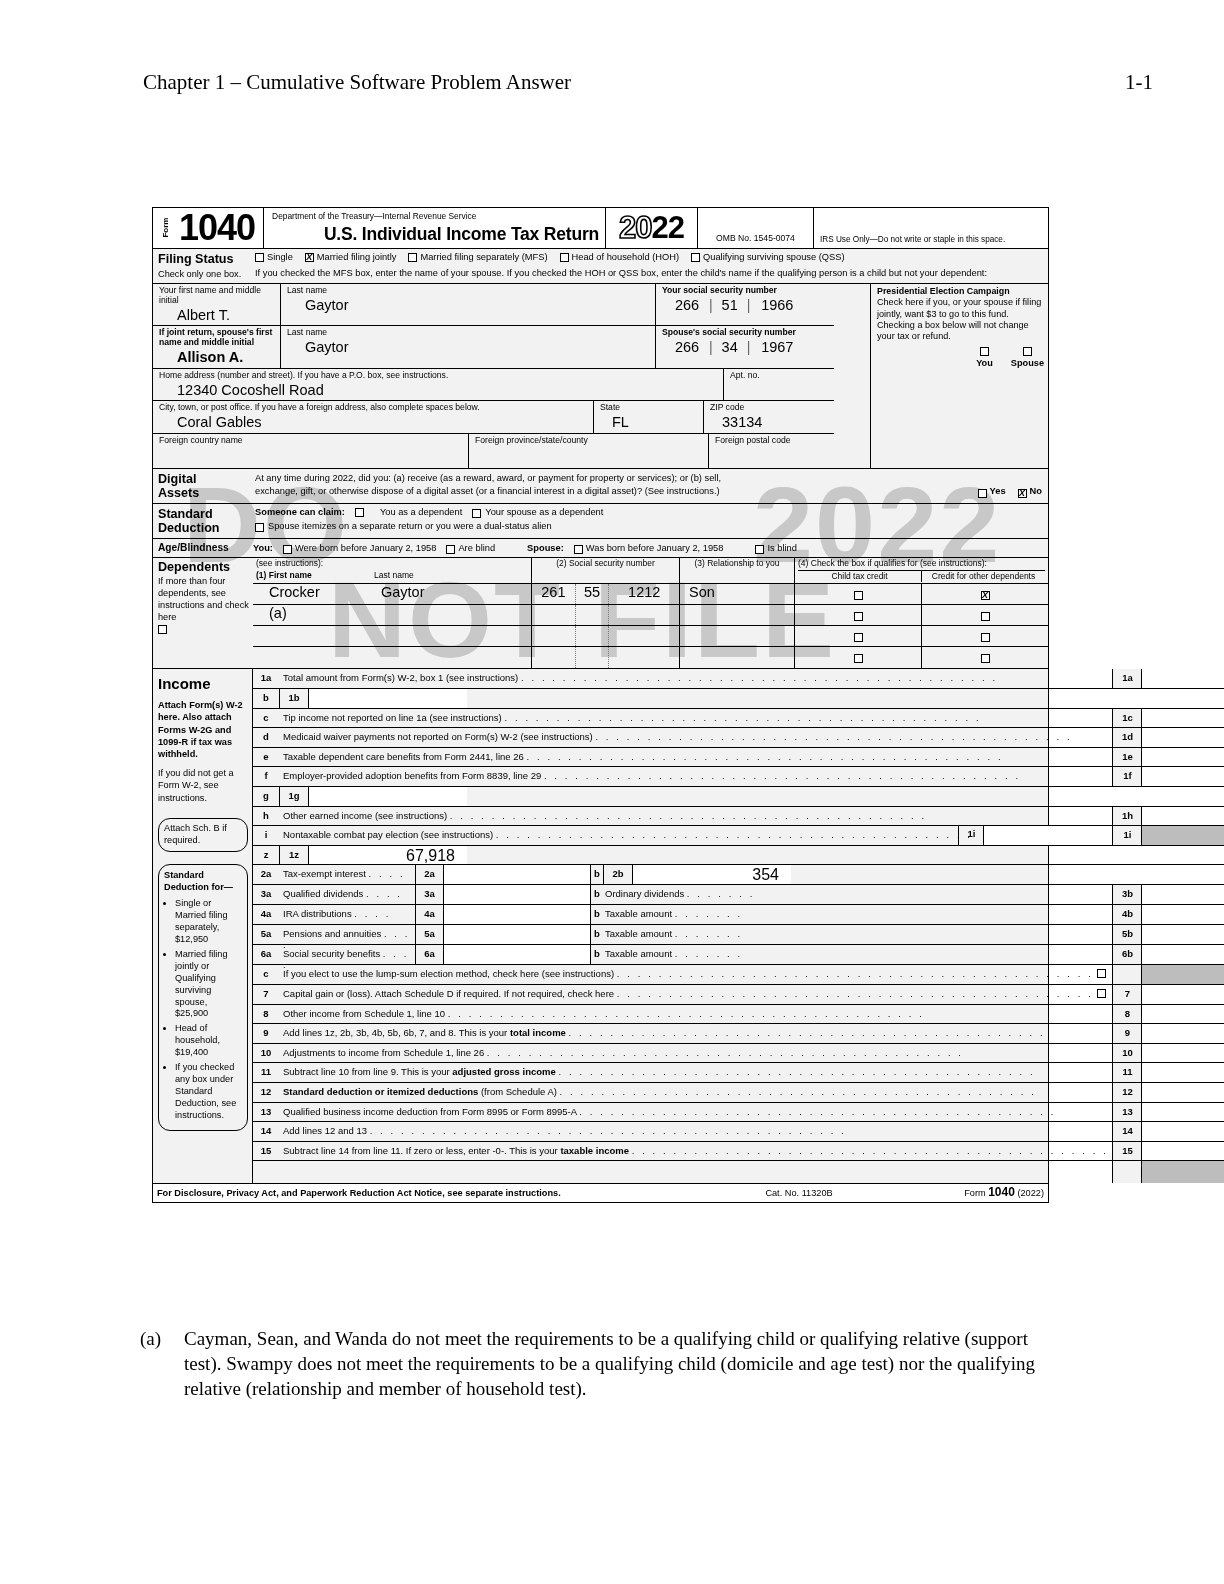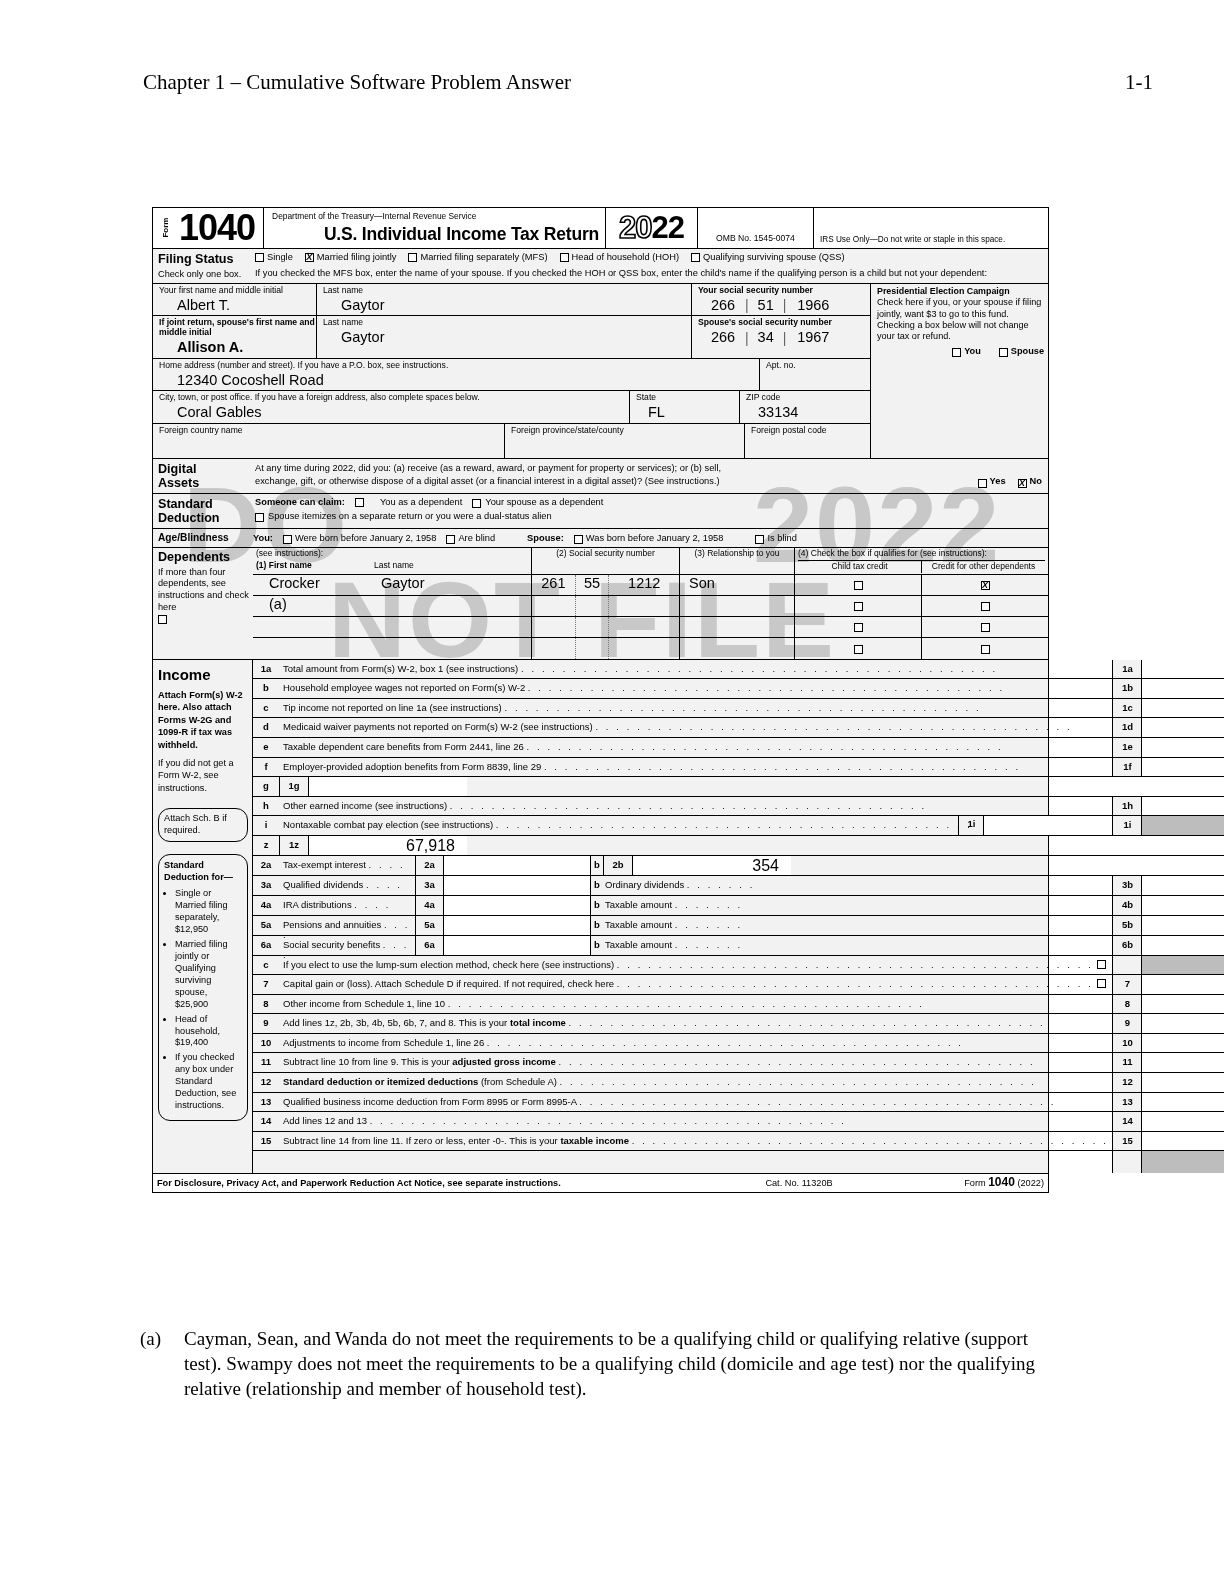--- a/index.html
+++ b/index.html
@@ -90,26 +90,26 @@
   .nb-cell:last-child { border-right:none; }
   .nb-lbl { font-size:8.6px; }
   .nb-val { font-size:14.5px; font-family:"Liberation Sans", sans-serif; padding:1px 0 1px 18px; min-height:18px; }
   .nb-ssn { width:178px; flex:0 0 178px; padding:2px 0 1px 6px; }
   .nb-ssn .nb-lbl { font-weight:bold; }
   .ssn-val { font-size:14.5px; padding:1px 0 1px 8px; display:flex; gap:0; align-items:center;}
   .ssn-val i { font-style:normal; display:inline-block; text-align:center; }
   .ssn-sep { color:#666; margin:0 5px; font-size:14px; }
 
   .pec {
-    width:178px; flex:0 0 178px; border-left:1.1px solid #000; padding:2px 4px 2px 6px;
+    width:178px; flex:0 0 178px; border-left:1.1px solid #000; padding:2px 4px 2px 6px;margin-left:36px;
   }
   .pec b { font-size:8.9px; }
   .pec p { margin:1px 0 0; font-size:9.1px; line-height:1.25; }
   .pec-boxes { display:flex; gap:18px; justify-content:flex-end; margin-top:3px; font-size:9.2px; font-weight:bold; align-items:center;}
-  .pec-boxes span { display:flex; gap:3px; align-items:center;}
+  .pec-boxes span { display:flex; gap:3px; align-items:center;flex-direction:column;}
 
   
   .da { display:flex; border-bottom:1.3px solid #000; }
   .da-l { width:100px; flex:0 0 100px; padding:3px 0 3px 5px; font-size:12.6px; font-weight:bold; line-height:1.12; }
   .da-r { flex:1; padding:3px 4px 3px 2px; font-size:9.3px; line-height:1.45; }
   .da-q2 { display:flex; justify-content:space-between; align-items:flex-start; gap:8px; }
   .da-yn { display:flex; gap:12px; font-weight:bold; flex:0 0 auto; padding-right:2px;}
   .da-yn span { display:flex; gap:3px; align-items:center;}
 
   
@@ -579,21 +579,20 @@
     <div class="inc-r">
       <div id="inc-lines">
           <div class="lrow">
             <div class="l-no">1a</div>
             <div class="l-txt">Total amount from Form(s) W-2, box 1 (see instructions) <span class="dots">. . . . . . . . . . . . . . . . . . . . . . . . . . . . . . . . . . . . . . . . . . . . . .</span></div>
             <div class="l-key">1a</div>
             <div class="l-amt">67,918</div>
           </div>
           <div class="lrow">
             <div class="l-no">b</div>
-            <div class="l-txt">Household employee wages not reported on Form(s) W-2 <span class="dots">. . . . . . . . . . . . . . . . . . . . . . . . . . . . . . . . . . . . . . . . . . . . . .</span></div>
             <div class="l-key">1b</div>
             <div class="l-amt"></div>
           </div>
           <div class="lrow">
             <div class="l-no">c</div>
             <div class="l-txt">Tip income not reported on line 1a (see instructions) <span class="dots">. . . . . . . . . . . . . . . . . . . . . . . . . . . . . . . . . . . . . . . . . . . . . .</span></div>
             <div class="l-key">1c</div>
             <div class="l-amt"></div>
           </div>
           <div class="lrow">

